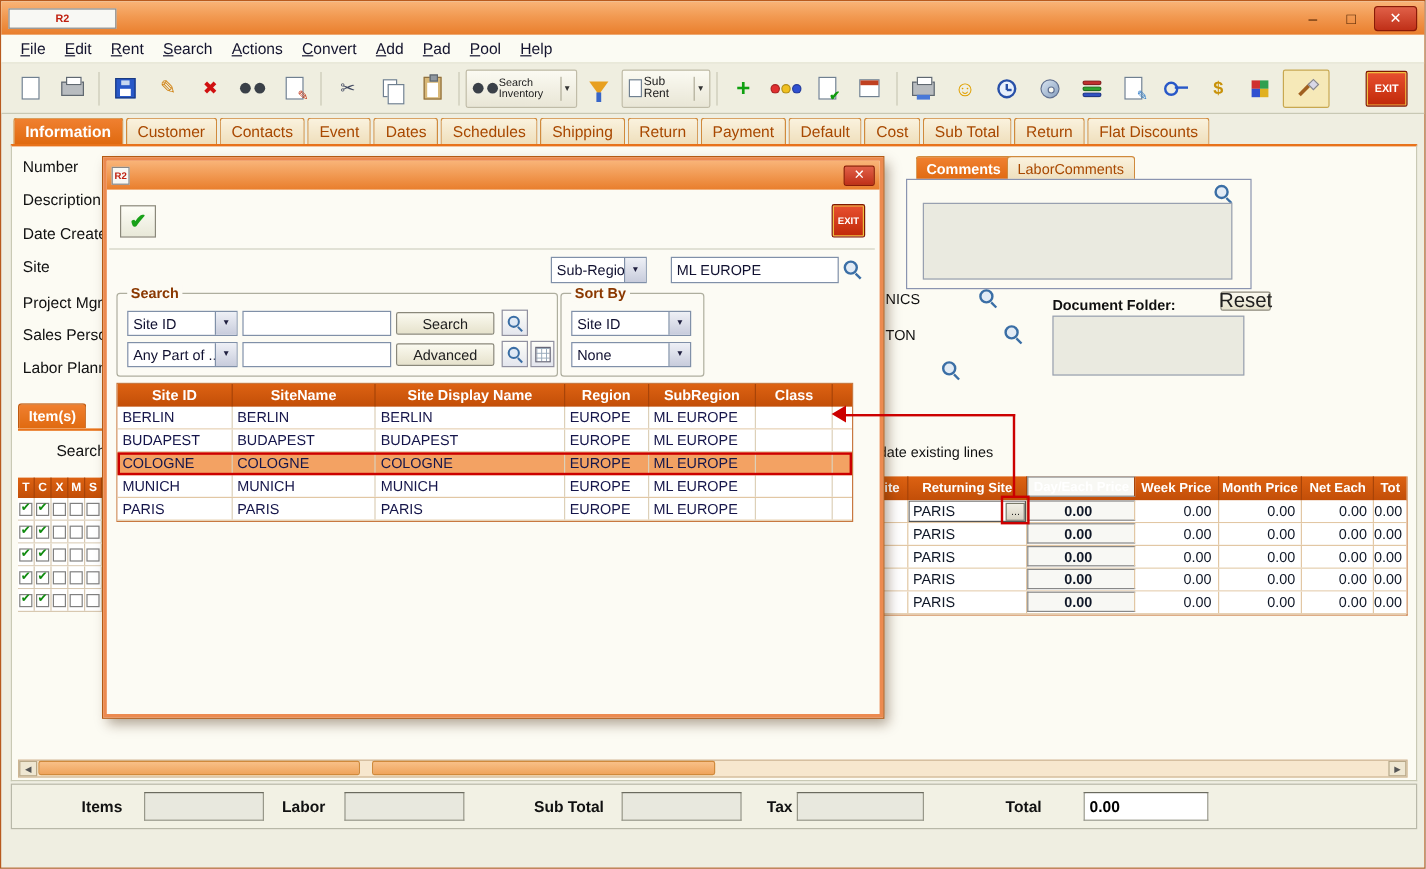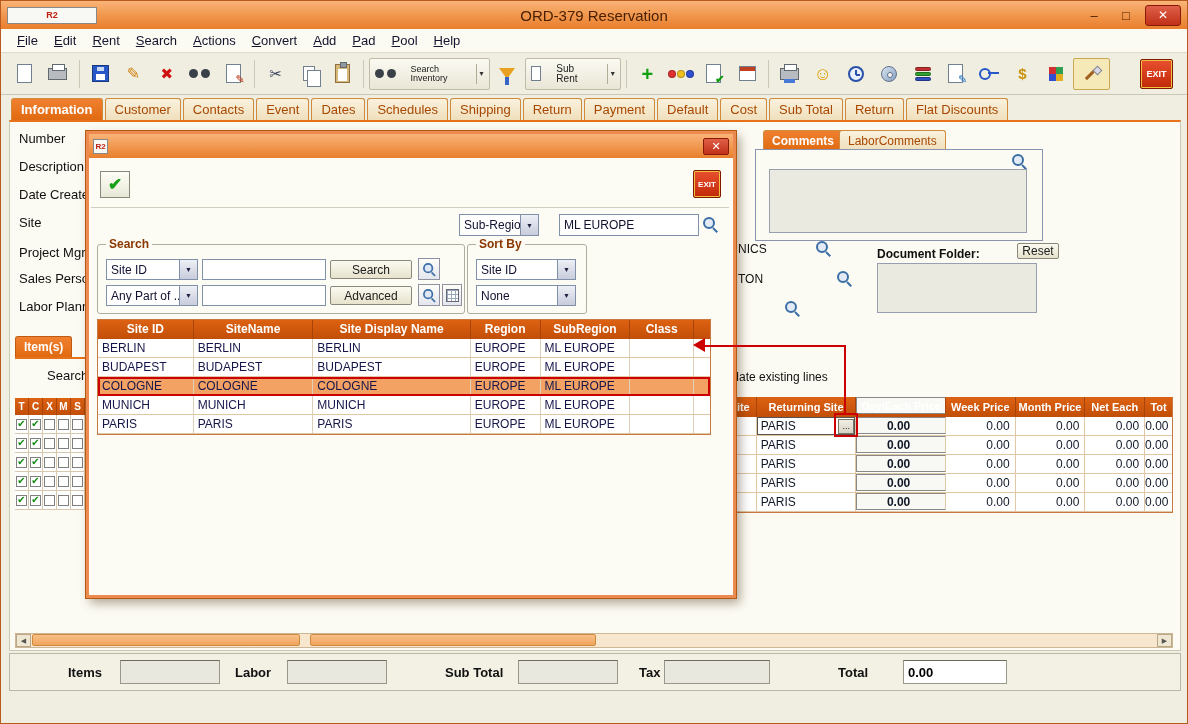--- a/index.html
+++ b/index.html
@@ -26,21 +26,21 @@
   .menubar { position:absolute; left:0; top:28px; width:100%; height:24px; background:#FBFBF3;
     border-bottom:1px solid #DCDCC8; display:flex; align-items:center; padding-left:8px; }
   .menu-item { display:inline-block; padding:2px 8px; font-size:13px; color:#14142E; }
   .menu-item::first-letter { text-decoration:underline; }
 
   
   .toolbar { position:absolute; left:0; top:52px; width:100%; height:42px; background:#EFEEE0;
     border-bottom:1px solid #C8C8B4; display:flex; align-items:center; padding:0 8px; gap:2px; }
   .ti { width:34px; height:32px; display:flex; align-items:center; justify-content:center;
         border:1px solid transparent; border-radius:2px; position:relative; }
-  .ti.wide { width:auto; padding:0 5px; gap:15px; border:1px solid #C0BCA8;
+  .ti.wide { width:auto; padding:0 5px; gap:1px; border:1px solid #C0BCA8;
         background:linear-gradient(#FBFAF2,#E9E6D6);justify-content:space-between; }
   .ti.hl { background:#F6E9B8; border:1px solid #C8A850; width:40px; margin-left:auto; }
   .tsep { width:1px; height:28px; background:#C9C9B5; margin:0 3px; }
   .ti-label { width:50px; font-size:9px; line-height:9px; color:#202020; text-align:left; }
   .ti-label.one { width:auto; font-size:10px; line-height:10px; }
   .caret { font-size:8px; color:#333; border-left:1px solid #B0AC98; padding-left:3px;
            height:20px; display:flex; align-items:center; }
   .g { line-height:1; }
 
   
@@ -208,21 +208,20 @@
 </head>
 <body>
 
 <div class="window">
 
   
   <div class="titlebar">
     <div class="r2">
         <span>R2</span>
       </div>
-    <div class="title">ORD-379 Reservation</div>
     <div class="winbtns">
       <span class="wb">
           <span class="g">–</span>
         </span>
       <span class="wb">
           <span class="g">□</span>
         </span>
       <span class="wb close">
           <span class="g">✕</span>
         </span>
@@ -542,21 +541,21 @@
 
   
   <span class="tab active ctab abs" style="left:762px;top:129px;">Comments</span>
   <span class="tab ctab abs" style="left:838px;top:129px;">LaborComments</span>
   <div class="abs" style="left:754px;top:148px;width:288px;height:92px;border:1px solid #8A94B0;background:#FCFBF3;"></div>
   <span class="mag abs" style="left:1010px;top:152px;"></span>
   <div class="txtbox" style="left:768px;top:168px;width:258px;height:64px;"></div>
 
   
   <div class="flabel" style="left:876px;top:246px;font-size:12px;font-weight:bold;">Document Folder:</div>
-  <div class="btn" style="left:1016px;top:242px;width:42px;height:16px;font-size:12px;">
+  <div class="btn" style="left:1016px;top:242px;width:42px;height:16px;font-size:17px;">
       <span>Reset</span>
     </div>
   <div class="txtbox" style="left:876px;top:262px;width:160px;height:50px;"></div>
 
   
   <div class="flabel" style="left:737px;top:241px;font-size:12px;">NICS</div>
   <span class="mag abs" style="left:794px;top:239px;"></span>
   <div class="flabel" style="left:737px;top:271px;font-size:12px;">TON</div>
   <span class="mag abs" style="left:794px;top:269px;"></span>
   <span class="mag abs" style="left:722px;top:299px;"></span>

